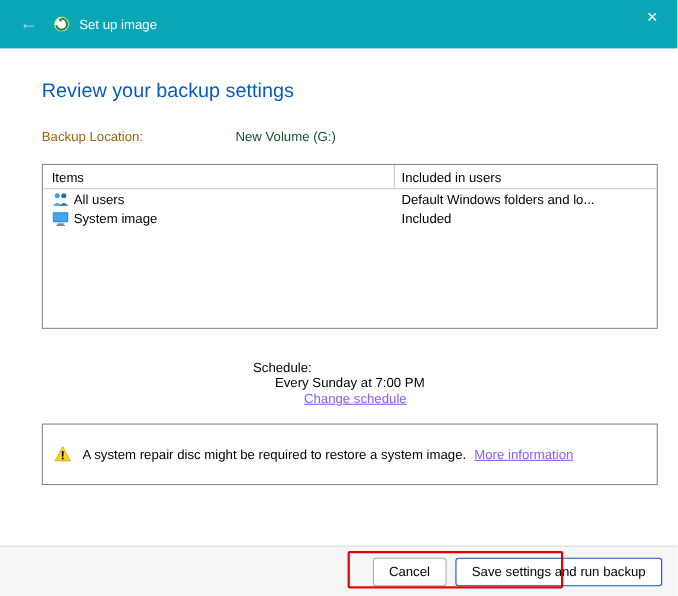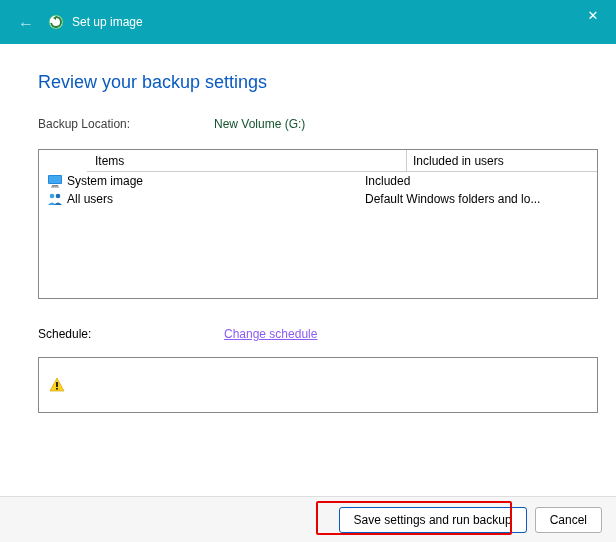--- a/index.html
+++ b/index.html
@@ -55,42 +55,41 @@
     font-size: 18px;
     font-weight: 400;
     margin-bottom: 24px;
   }
   .row {
     display: flex;
     margin-bottom: 18px;
   }
   .row .label {
     width: 176px;
-    color: #404040;
+    color: #a16207;
   }
   .row .value {
     color: #14532d;
   }
   .summary-label {
     margin-bottom: 12px;
     color: #000;
   }
   .grid {
     border: 1px solid #888;
     height: 150px;
     background: #fff;
   }
   .grid-header {
     display: flex;
     border-bottom: 1px solid #ccc;
     height: 22px;
     align-items: center;
     font-size: 12px;
     color: #000;
-    margin-left: 48px;
   }
   .col-items { width: 320px; padding-left: 8px; border-right: 1px solid #ccc; height:100%; display:flex; align-items:center;}
   .col-included { flex: 1; padding-left: 6px; display:flex; align-items:center;}
   .grid-row {
     display: flex;
     align-items: center;
     padding: 1px 0;
     font-size: 12px;
   }
   .grid-row .c1 {
@@ -105,20 +104,21 @@
     padding-left: 6px;
     white-space: nowrap;
     overflow: hidden;
     text-overflow: ellipsis;
   }
   .schedule-row {
     display: flex;
     align-items: center;
     margin-top: 28px;
     margin-bottom: 16px;
+    flex-direction: column;
   }
   .schedule-row .label { width: 176px; }
   .link {
     color: #8b5cf6;
     text-decoration: underline;
     cursor: pointer;
     margin-left: 10px;
   }
   .info-box {
     border: 1px solid #888;
@@ -192,65 +192,70 @@
   <div class="row">
     <div class="label">Backup Location:</div>
     <div class="value">New Volume (G:)</div>
   </div>
 
 
   <div class="grid">
     <div class="grid-header">
       <div class="col-items">Items</div>
       <div class="col-included">Included in users</div>
+    </div>
+    <div class="grid-row">
+      <div class="c1">
+        <span>
+          <svg class="icon-svg" viewBox="0 0 16 16">
+            <circle cx="5" cy="5" r="2.3" fill="#3aa0e8"></circle>
+            <circle cx="11" cy="5" r="2.3" fill="#1c6fb8"></circle>
+            <path d="M1 14 q4-5 8 0 Z" fill="#3aa0e8"></path>
+            <path d="M7 14 q4-5 8 0 Z" fill="#1c6fb8"></path>
+          </svg>
+        </span>
+        <span>All users</span>
+      </div>
+      <div class="c2">Default Windows folders and lo...</div>
     </div>
     <div class="grid-row">
       <div class="c1">
         <span>
           <svg class="icon-svg" viewBox="0 0 16 16">
             <rect x="1" y="2" width="14" height="9" rx="1" fill="#1f8ae0"></rect>
             <rect x="2" y="3" width="12" height="7" fill="#42a7ef"></rect>
             <rect x="5" y="12" width="6" height="1.5" fill="#888"></rect>
             <rect x="4" y="13.5" width="8" height="1" fill="#888"></rect>
           </svg>
         </span>
         <span>System image</span>
       </div>
       <div class="c2">Included</div>
     </div>
-    <div class="grid-row">
-      <div class="c1">
-        <span>
-          <svg class="icon-svg" viewBox="0 0 16 16">
-            <circle cx="5" cy="5" r="2.3" fill="#3aa0e8"></circle>
-            <circle cx="11" cy="5" r="2.3" fill="#1c6fb8"></circle>
-            <path d="M1 14 q4-5 8 0 Z" fill="#3aa0e8"></path>
-            <path d="M7 14 q4-5 8 0 Z" fill="#1c6fb8"></path>
-          </svg>
-        </span>
-        <span>All users</span>
-      </div>
-      <div class="c2">Default Windows folders and lo...</div>
-    </div>
   </div>
 
   <div class="schedule-row">
     <div class="label">Schedule:</div>
+    <div>Every Sunday at 7:00 PM</div>
     <span class="link">Change schedule</span>
   </div>
 
   <div class="info-box">
     <span>
       <svg class="icon-svg" viewBox="0 0 16 16">
         <path d="M8 1 L15 14 L1 14 Z" fill="#ffd21f" stroke="#c79500" stroke-width="0.6"></path>
         <rect x="7.2" y="5" width="1.6" height="5" fill="#000"></rect>
         <rect x="7.2" y="11" width="1.6" height="1.6" fill="#000"></rect>
       </svg>
     </span>
+    <div class="text">
+      <span>A system repair disc might be required to restore a system image.</span>
+      <span class="link">More information</span>
+    </div>
   </div>
 </div>
 
 <div class="footer">
+  <button class="btn">Cancel</button>
   <button class="btn btn-primary">Save settings and run backup</button>
-  <button class="btn">Cancel</button>
 </div>
 
 <div class="highlight-frame"></div>
 
 </body></html>

